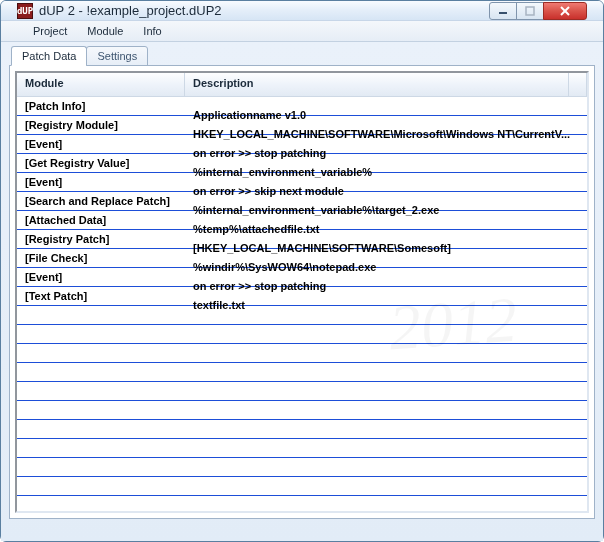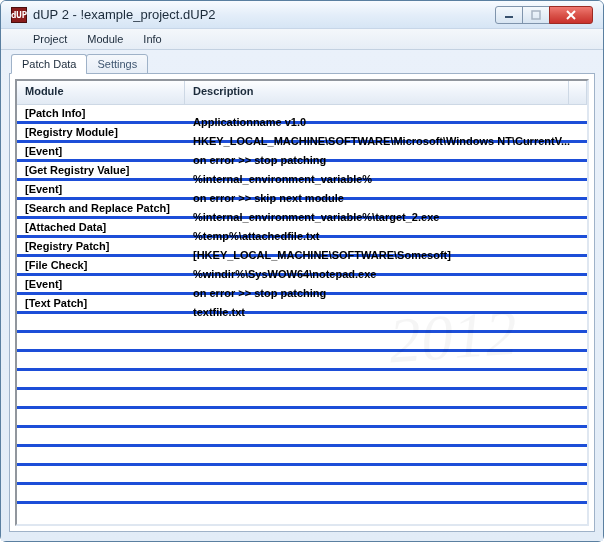--- a/index.html
+++ b/index.html
@@ -8,23 +8,23 @@
 
   .window {
     width: 604px; height: 542px;
     border: 1px solid #5a7fa0;
     border-radius: 6px;
     background: linear-gradient(to bottom, #e9f1fb 0%, #dbe8f7 100%);
     box-shadow: inset 0 0 0 1px rgba(255,255,255,0.6);
     display: flex; flex-direction: column;
   }
   .titlebar {
-    height: 28px;
+    height: 20px;
     display: flex; align-items: center;
-    padding: 0 10px;
+    padding: 0 16px;
     background: linear-gradient(to bottom, #f8fbff 0%, #e4eef9 50%, #d6e5f5 100%);
     border-top-left-radius: 5px; border-top-right-radius: 5px;
     border-bottom: 1px solid #c7d6e8;
   }
   .titlebar .app-icon {
     width: 16px; height: 16px;
     background: #8a1c1c;
     border: 1px solid #4a0e0e;
     margin-right: 6px;
     display:flex;align-items:center;justify-content:center;
@@ -54,21 +54,21 @@
     height: 21px;
     background: linear-gradient(to bottom,#f4f7fb,#e6edf6);
     border-bottom: 1px solid #c3d1e1;
     display:flex; align-items:center;
     padding: 0 22px;
   }
   .menubar span { padding: 2px 10px; color:#1b2a3a; cursor:default; }
 
   .client {
     flex:1;
-    padding: 2px 8px 9px 8px;
+    padding: 2px 8px 22px 8px;
     background: linear-gradient(to bottom,#eaf1fa 0%, #e2ecf7 100%);
     display:flex; flex-direction:column;
   }
   .tabstrip { display:flex; height:22px; align-items:flex-end; padding-left:2px; margin-bottom:-1px; z-index:1; }
   .tab {
     padding: 3px 10px 3px 10px;
     border: 1px solid #9fb2c8;
     border-bottom: 1px solid #fff;
     border-top-left-radius:3px; border-top-right-radius:3px;
     background:#fff;
@@ -123,21 +123,21 @@
     white-space:nowrap; overflow:hidden; text-overflow:ellipsis;
   }
   .col-mod { width: 168px; flex:none; }
   .col-desc { flex:1; }
   .col-pad { width: 18px; flex:none; }
   .lv-body { flex:1; overflow:hidden; background:#fff; }
   .row {
     display:flex;
     height: 19px;
     align-items:center;
-    border-bottom: 3px solid #1d4ed8;
+    border-bottom: 1px solid #1d4ed8;
   }
   .row .cell { padding: 0 8px; white-space:nowrap; overflow:hidden; text-overflow:ellipsis; font-weight:bold; color:#000; }
   .row .cell.mod { width:168px; flex:none; }
   .row .cell.desc { flex:1;margin-top:17px; }
 </style>
 </head>
 <body>
 
 <div class="window">
   <div class="titlebar">

